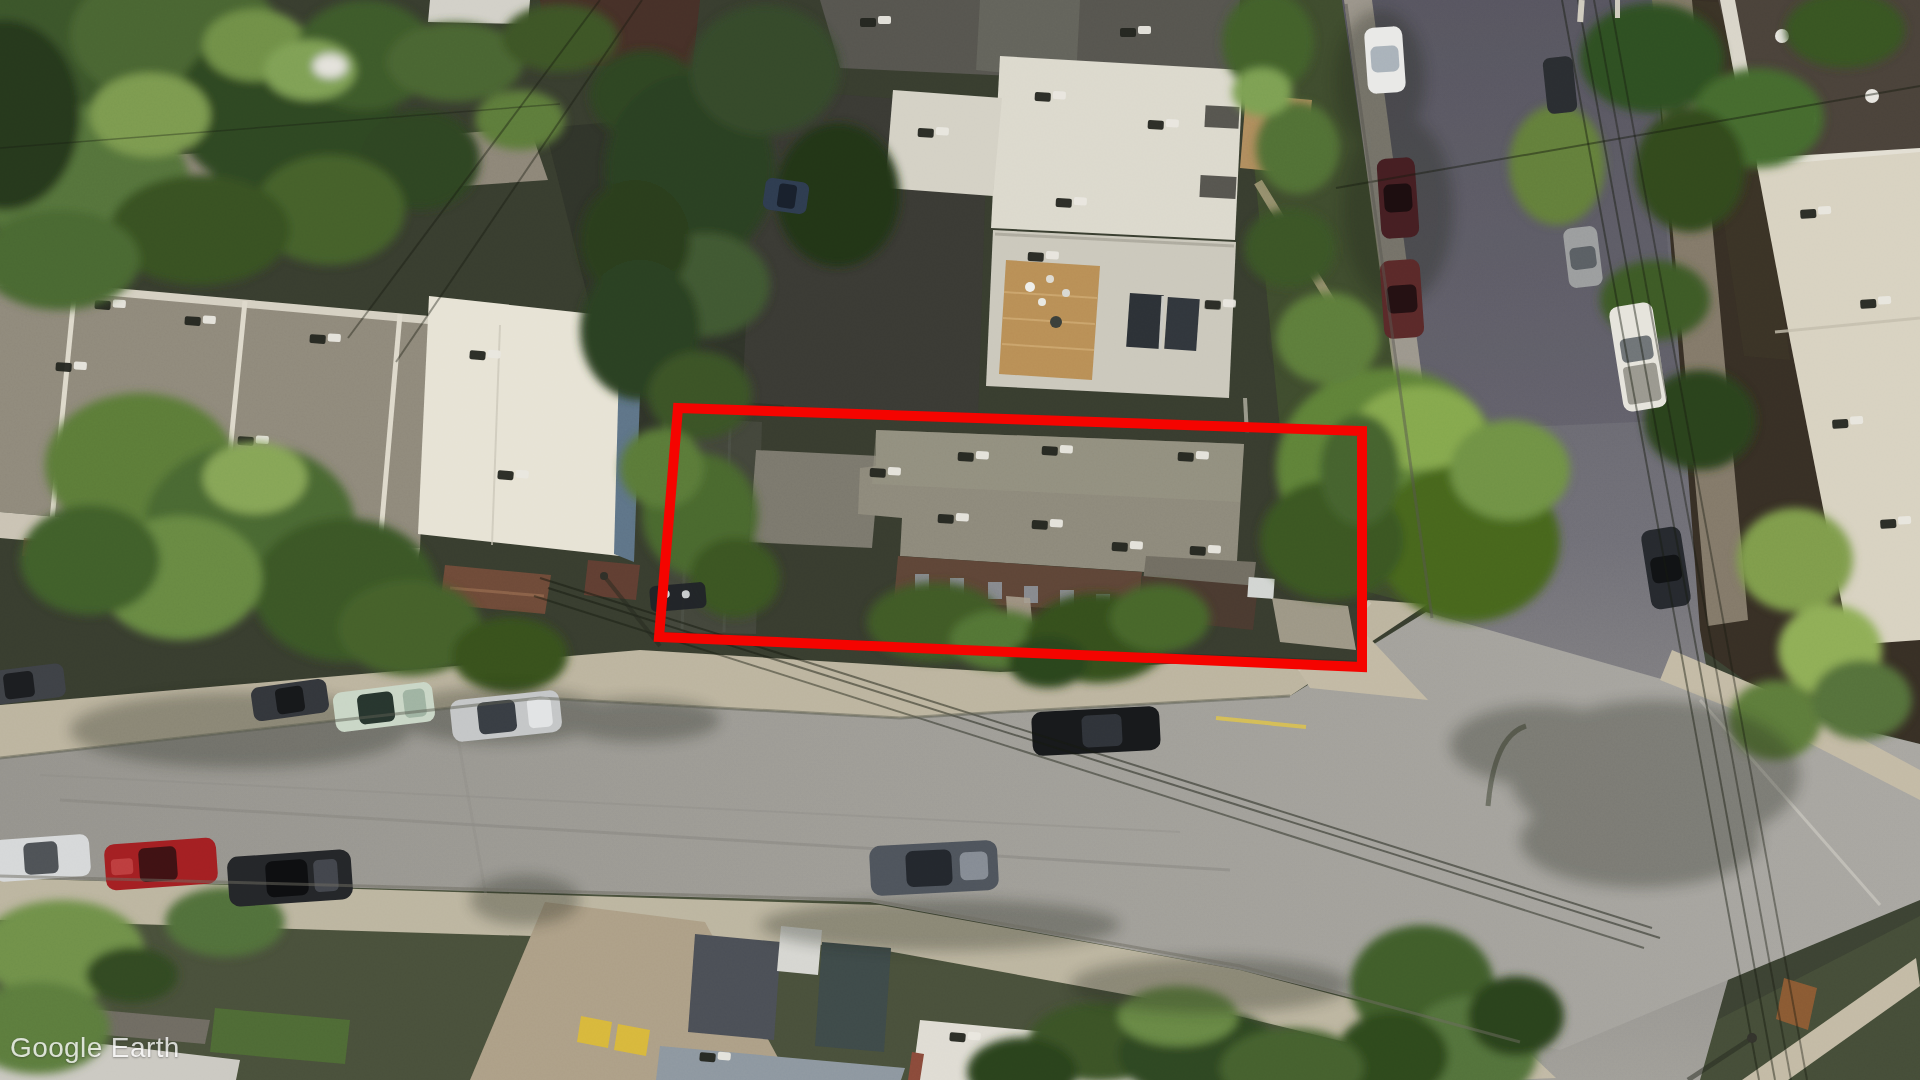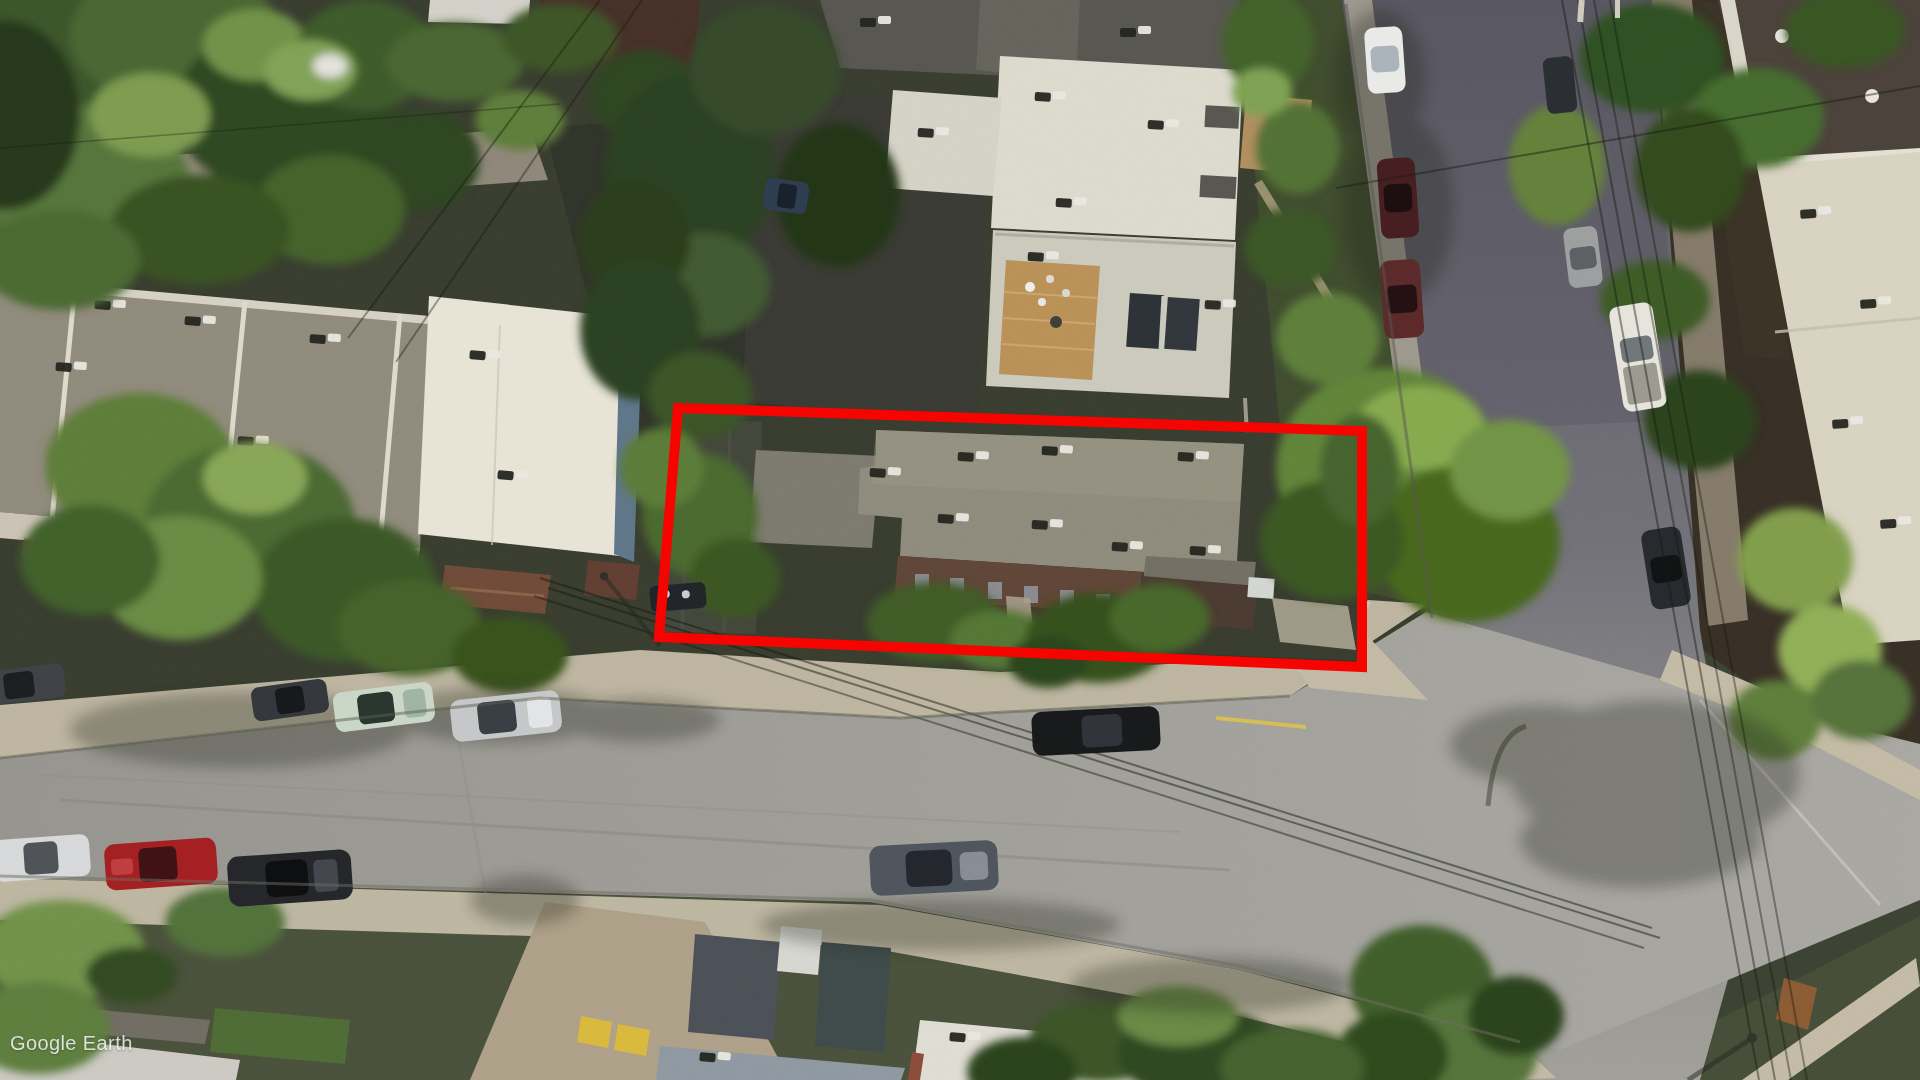--- a/index.html
+++ b/index.html
@@ -1,21 +1,21 @@
 <!DOCTYPE html>
 <html><head>
 <meta charset="utf-8">
 <style>
   html,body{margin:0;padding:0;background:#222;font-family:"Liberation Sans",sans-serif;}
   #viewport{position:relative;width:1920px;height:1080px;overflow:hidden;background:#434a38;cursor:grab;}
   #scene{position:absolute;inset:0;}
   #watermark{
     position:absolute;left:10px;top:1032px;
     font-family:"Liberation Sans",sans-serif;
-    font-size:20px;font-weight:400;letter-spacing:.4px;
+    font-size:28px;font-weight:400;letter-spacing:.4px;
     color:#ffffff;opacity:.78;
     text-shadow:0 1px 2px rgba(40,40,40,.45), 0 0 1px rgba(90,90,90,.5);
     user-select:none;pointer-events:none;
   }
 </style>
 </head>
 <body>
 
 <div id="viewport">
 <svg id="scene" viewBox="0 0 1920 1080" width="1920" height="1080" xmlns="http://www.w3.org/2000/svg">

